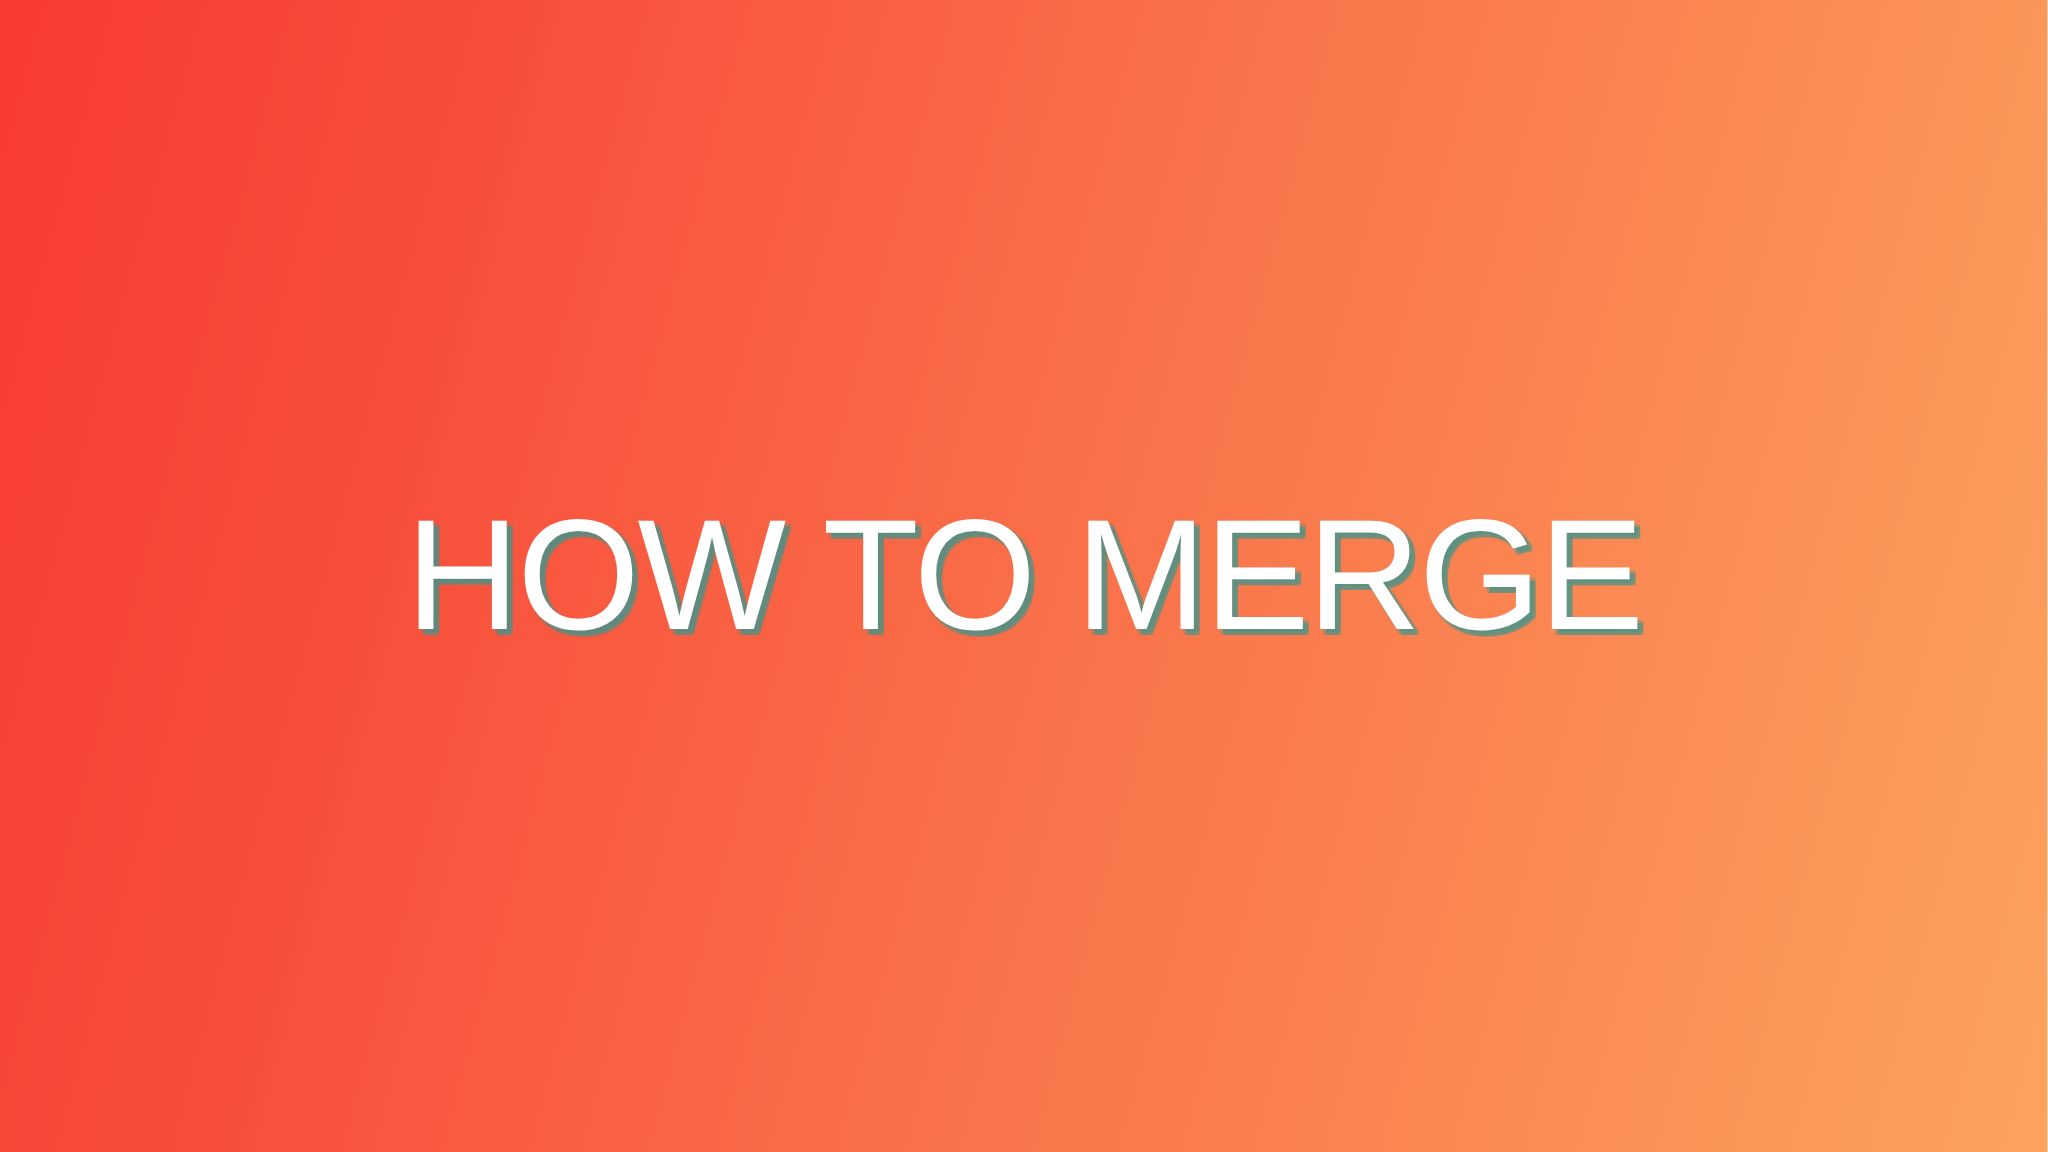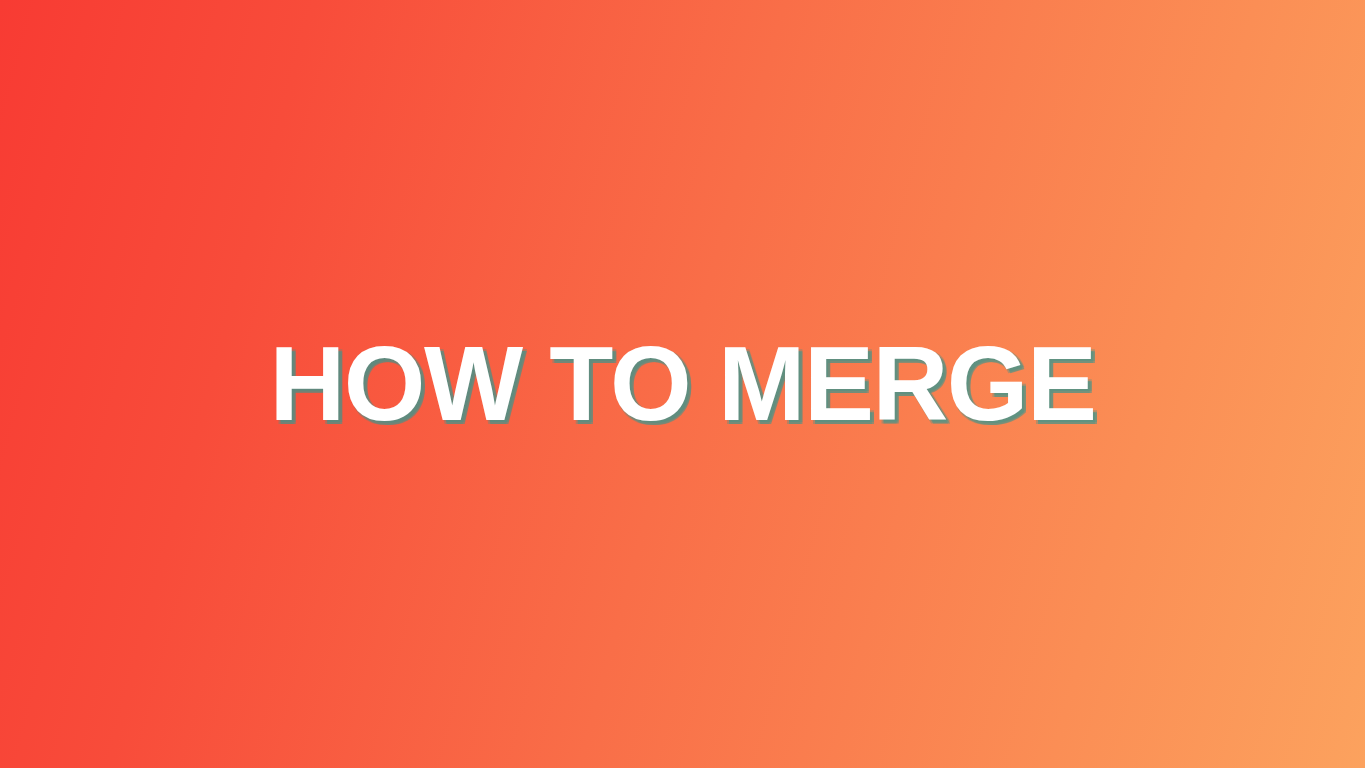--- a/index.html
+++ b/index.html
@@ -10,21 +10,21 @@
     background: linear-gradient(105deg, #f83b33 0%, #f84c3a 20%, #f96e48 50%, #fb8e55 80%, #fca25e 100%);
     display: flex;
     align-items: center;
     justify-content: center;
     overflow: hidden;
     font-family: -apple-system, BlinkMacSystemFont, "Segoe UI", Arial, sans-serif;
   }
   .title-block {
     text-align: center;
     color: #ffffff;
-    font-weight: 700;
+    font-weight: 400;
     font-size: 105px;
     line-height: 0.98;
     letter-spacing: -1.5px;
     text-transform: uppercase;
     text-shadow:
       4px 4px 0 rgba(60, 150, 140, 0.55),
       4px 2px 0 rgba(60, 150, 140, 0.35),
       2px 4px 0 rgba(60, 150, 140, 0.35);
   }
   .title-block span { display: block; }

